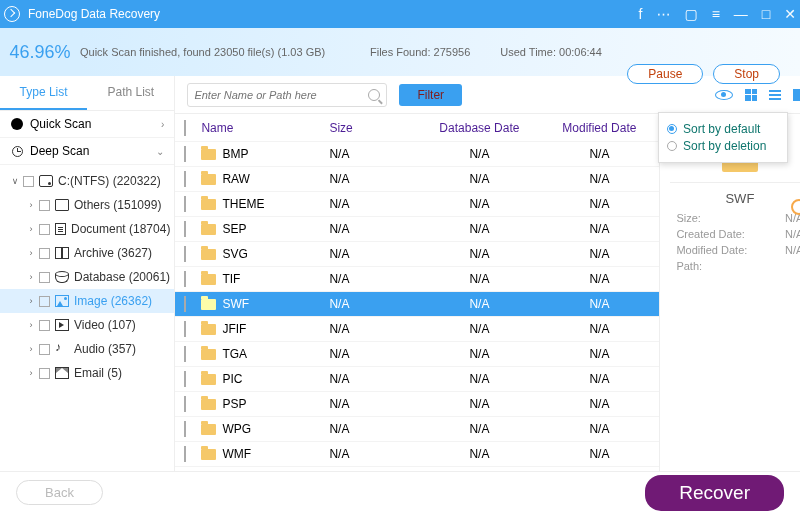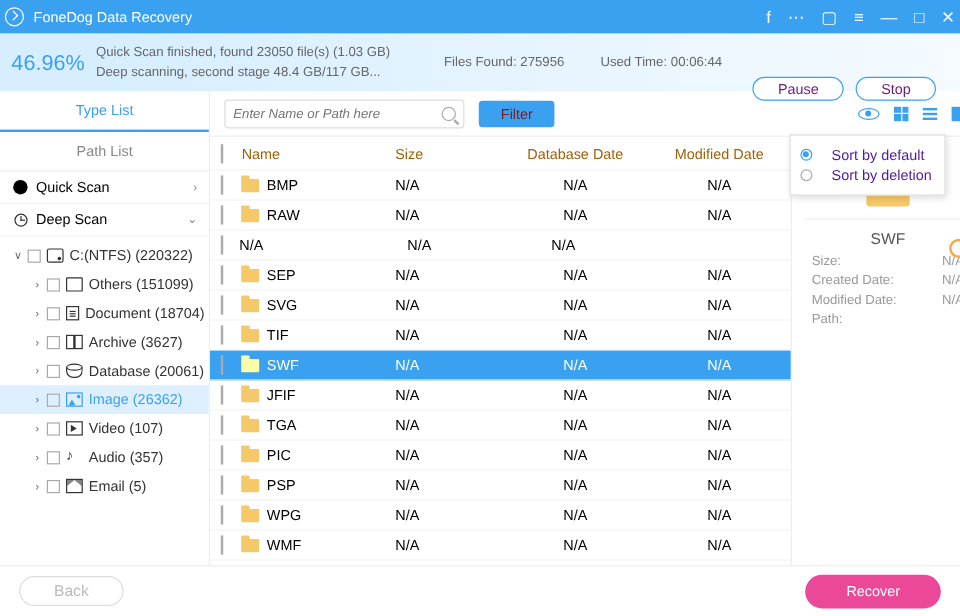--- a/index.html
+++ b/index.html
@@ -8,24 +8,24 @@
   .titlebar .logo { width: 16px; height: 16px; border: 1.5px solid #fff; border-radius: 50%; margin-right: 8px; position: relative; }
   .titlebar .logo:after { content:""; width:5px; height:5px; border-right:1.5px solid #fff; border-bottom:1.5px solid #fff; position:absolute; top:3px; left:3px; transform:rotate(-45deg);}
   .titlebar .title { flex: 1; }
   .titlebar .win-icons { display:flex; gap:14px; align-items:center; font-size:14px;}
   .titlebar .win-icons span { cursor:pointer; opacity:.95;}
   .infobar { height: 48px; background: linear-gradient(to right, #d6eeff 10%, #e8f5ff 60%, #f5fbff); display:flex; align-items:center; font-size:12px; color:#555; }
   .infobar .pct { width: 80px; text-align:center; font-size:18px; color:#3aa0f0; font-weight:500;}
   .infobar .scaninfo { flex:0 0 260px; line-height:1.5; font-size:11px; color:#666;}
   .infobar .center { flex:1; display:flex; gap:30px; font-size:11px; color:#666; padding-left:30px;}
   .infobar .btns { display:flex; gap:10px; padding-right:20px;}
-  .pill { border:1px solid #3aa0f0; color:#701a75; border-radius:12px; padding:2px 20px; font-size:12px; background:#fff; cursor:pointer;margin-top:44px;}
+  .pill { border:1px solid #3aa0f0; color:#c2410c; border-radius:12px; padding:2px 20px; font-size:12px; background:#fff; cursor:pointer;margin-top:44px;}
   .main { display:flex; height: 395px; }
   .sidebar { width: 188px; border-right:1px solid #eee; display:flex; flex-direction:column; font-size:12px;}
-  .tabs { display:flex; border-bottom:1px solid #eee;flex-direction:column;}
+  .tabs { display:flex; border-bottom:1px solid #eee;}
   .tab { flex:1; text-align:center; padding:9px 0; cursor:pointer; color:#888;}
   .tab.active { color:#3aa0f0; border-bottom:2px solid #3aa0f0;}
   .scan-head { display:flex; align-items:center; padding:6px 10px; border-bottom:1px solid #f2f2f2; cursor:pointer;}
   .scan-head .ico { width:14px; height:14px; margin-right:6px; display:inline-flex; align-items:center; justify-content:center;}
   .check-ico { width:12px; height:12px; border-radius:50%; background:#000;}
   .clock-ico { width:11px; height:11px; border-radius:50%; border:1.5px solid #333; position:relative;}
   .clock-ico:before{content:"";width:1.5px;height:4px;background:#333;position:absolute;top:1px;left:4px;}
   .clock-ico:after{content:"";width:4px;height:1.5px;background:#333;position:absolute;top:4px;left:4px;}
   .scan-head .arrow { margin-left:auto; font-size:10px; color:#888;}
   .tree { flex:1; overflow-y:auto; padding:4px 0;}
@@ -67,21 +67,21 @@
   .grid-ico{width:12px;height:12px;display:grid;grid-template-columns:1fr 1fr;gap:1px;}
   .grid-ico span{background:#3aa0f0;}
   .list-ico{width:12px;height:10px;border-top:2px solid #3aa0f0;border-bottom:2px solid #3aa0f0;position:relative;}
   .list-ico:after{content:"";height:2px;background:#3aa0f0;position:absolute;top:2px;left:0;right:0;}
   .large-ico{width:14px;height:12px;background:#3aa0f0;position:relative;}
   .large-ico:after{content:"";width:4px;height:12px;background:#fff;position:absolute;right:2px;}
 
   .table-wrap { flex:1; display:flex; overflow:hidden;}
   .filelist { flex:1; overflow-y:auto; font-size:12px;}
   .thead, .trow { display:flex; align-items:center; height:25px; border-bottom:1px solid #f3f3f3;}
-  .thead { color:#a16207; height:28px;}
+  .thead { color:#4c1d95; height:28px;}
   .trow.sel { background:#3aa0f0; color:#fff;}
   .trow.sel .folder-glyph{filter:brightness(1.3) grayscale(.3);}
   .c-chk{width:24px;text-align:center;}
   .c-name{width:130px;display:flex;align-items:center;gap:6px;padding-left:2px;}
   .c-size{width:90px;}
   .c-cd{width:120px;text-align:center;}
   .c-md{width:120px;text-align:center;}
   .folder-glyph{width:15px;height:11px;background:#f5c869;border-radius:1px;position:relative;display:inline-block;}
   .folder-glyph:before{content:"";width:7px;height:3px;background:#f5c869;position:absolute;top:-3px;left:0;border-radius:1px 1px 0 0;}
 
@@ -90,24 +90,24 @@
   .preview .big-folder:before{content:"";width:16px;height:6px;background:#f5c869;position:absolute;top:-6px;left:0;border-radius:2px 2px 0 0;}
   .preview .zoom{position:absolute;right:12px;top:85px;width:16px;height:16px;border:2px solid #f7a94a;border-radius:50%;}
   .preview .zoom:after{content:"";width:7px;height:2px;background:#f7a94a;position:absolute;bottom:-4px;right:-6px;transform:rotate(45deg);}
   .preview hr{border:none;border-top:1px solid #eee;margin:8px 0;}
   .preview .kv{display:flex;justify-content:space-between;margin:4px 0;padding:0 6px;}
   .preview .fname{font-size:13px;color:#555;margin-bottom:6px;}
 
   .footer { height:42px; border-top:1px solid #eee; display:flex; align-items:center; padding:0 16px;}
   .footer .back { border:1px solid #ddd;color:#bbb;border-radius:14px;padding:4px 28px;font-size:13px;}
   .footer .sp{flex:1;}
-  .footer .recover{background:#ec4899;color:#fff;border:none;border-radius:16px;padding:7px 34px;font-size:12px;cursor:pointer;}
+  .footer .recover{background:#701a75;color:#fff;border:none;border-radius:16px;padding:7px 34px;font-size:19px;cursor:pointer;}
 
   .sort-popup { position:absolute; top:112px; right:12px; width:130px; background:#fff; border:1px solid #ddd; box-shadow:1px 2px 6px rgba(0,0,0,.15); padding:6px 8px; font-size:12px;}
-  .sort-popup label{display:flex;align-items:center;gap:16px;margin:3px 0;cursor:pointer;color:#4c1d95;}
+  .sort-popup label{display:flex;align-items:center;gap:6px;margin:3px 0;cursor:pointer;color:#0f766e;}
   .radio{width:10px;height:10px;border:1.5px solid #3aa0f0;border-radius:50%;display:inline-block;position:relative;}
   .radio.on:after{content:"";width:5px;height:5px;background:#3aa0f0;border-radius:50%;position:absolute;top:1.3px;left:1.3px;}
   .radio.off{border-color:#aaa;}
 
   ::-webkit-scrollbar{width:8px;height:8px;}
   ::-webkit-scrollbar-thumb{background:#d0d0d0;border-radius:4px;}
   ::-webkit-scrollbar-track{background:#f5f5f5;}
 </style>
 </head>
 <body>
@@ -123,21 +123,20 @@
     <span>—</span>
     <span>□</span>
     <span>✕</span>
   </div>
 </div>
 
 <div class="infobar">
   <div class="pct">46.96%</div>
   <div class="scaninfo">
     <div>Quick Scan finished, found 23050 file(s) (1.03 GB)</div>
-    <div>Deep scanning, second stage 48.4 GB/117 GB...</div>
   </div>
   <div class="center">
     <span><span>Files Found:</span> <span>275956</span></span>
     <span><span>Used Time:</span> <span>00:06:44</span></span>
   </div>
   <div class="btns">
     <button class="pill">Pause</button>
     <button class="pill">Stop</button>
   </div>
 </div>
@@ -273,20 +272,24 @@
               <div class="c-name">
                 <span class="folder-glyph"></span>
                 <span>RAW</span>
               </div>
               <div class="c-size">N/A</div>
               <div class="c-cd">N/A</div>
               <div class="c-md">N/A</div>
             </div>
             <div class="trow">
               <div class="c-chk"><span class="chk"></span></div>
+              <div class="c-name">
+                <span class="folder-glyph"></span>
+                <span>THEME</span>
+              </div>
               <div class="c-size">N/A</div>
               <div class="c-cd">N/A</div>
               <div class="c-md">N/A</div>
             </div>
             <div class="trow">
               <div class="c-chk"><span class="chk"></span></div>
               <div class="c-name">
                 <span class="folder-glyph"></span>
                 <span>SEP</span>
               </div>

